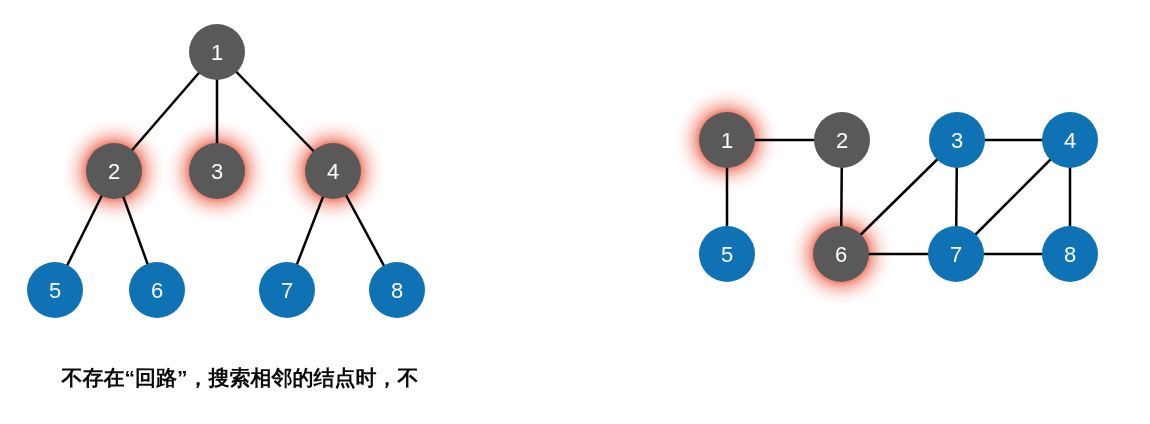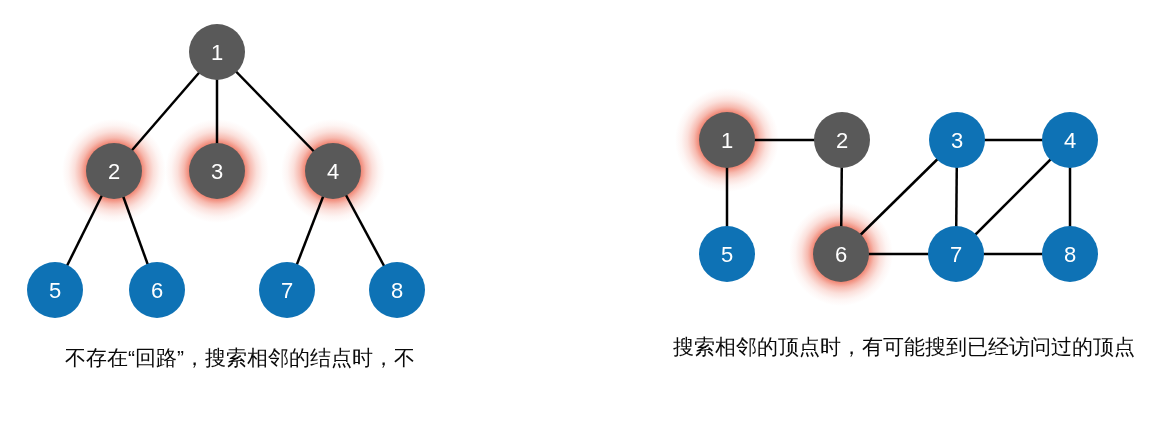--- a/index.html
+++ b/index.html
@@ -24,24 +24,25 @@
     font-family: "Liberation Sans", sans-serif;
     font-size: 22px;
     font-weight: 500;
     text-anchor: middle;
   }
   .caption {
     position: absolute;
     transform: translateX(-50%);
     text-align: center;
     font-size: 21px;
-    font-weight: 400;
+    font-weight: 700;
     line-height: 30px;
     color: #0a0a0a;
     white-space: nowrap;
+    margin-top: 20px;
   }
   #caption-left { left: 240px; top: 343px; }
   #caption-right { left: 904px; top: 332px; }
 </style>
 </head>
 <body>
 
 <div class="stage">
 
   <svg id="diagram-svg" width="1150" height="424" viewBox="0 0 1150 424">
@@ -112,15 +113,14 @@
         <text x="956" y="262" fill="#ffffff" class="node-label">7</text>
         <circle cx="1070" cy="254" r="28" fill="#0e72b5"></circle>
         <text x="1070" y="262" fill="#ffffff" class="node-label">8</text>
       </g>
     </svg>
 
   <div class="caption" id="caption-left">
     <div>不存在“回路”，搜索相邻的结点时，不</div>
   </div>
 
-  <div class="caption" id="caption-right">搜索相邻的顶点时，有可能搜到已经访问过的顶点</div>
 
 </div>
 
 </body></html>

